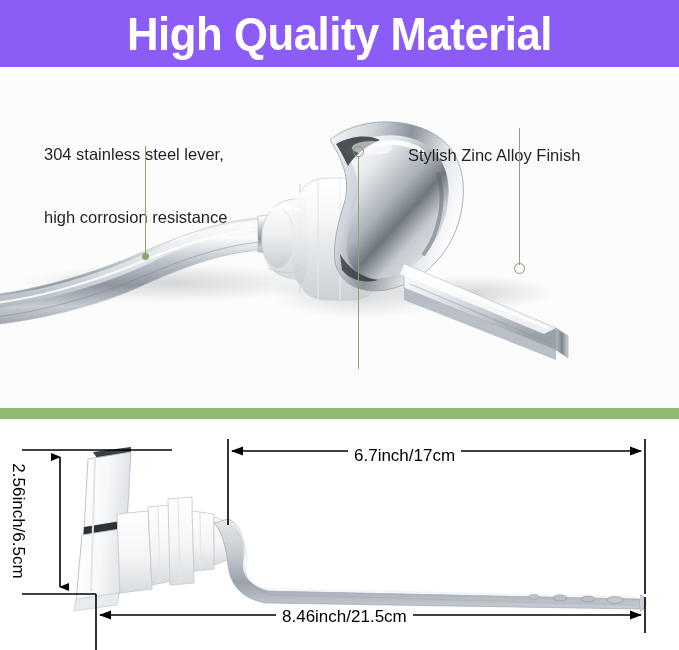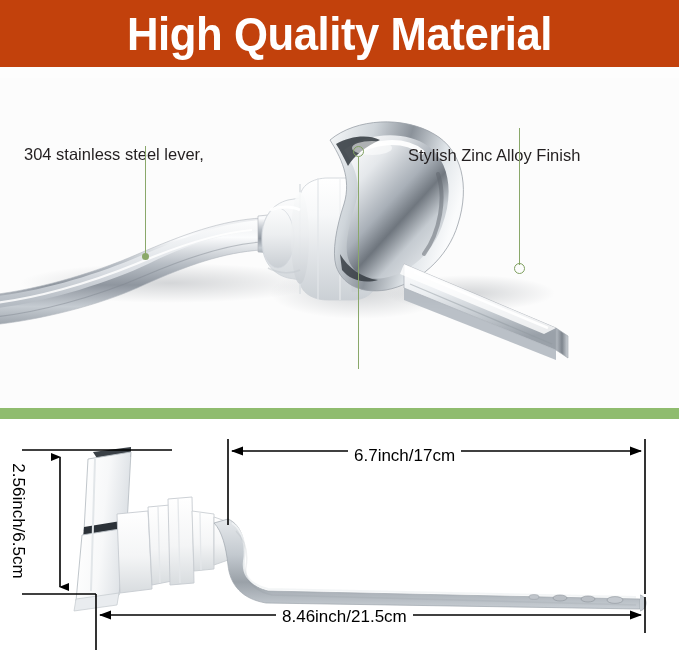--- a/index.html
+++ b/index.html
@@ -13,21 +13,21 @@
     position: relative;
     width: 679px; height: 650px;
     background: #fdfdfd;
     overflow: hidden;
   }
 
   
   .banner {
     position: absolute; left: 0; top: 0;
     width: 679px; height: 67px;
-    background: #c2410c;
+    background: #8b5cf6;
     display: flex; align-items: center; justify-content: center;
   }
   .banner-title {
     color: #ffffff;
     font-family: "Liberation Sans Narrow", "Liberation Sans", sans-serif;
     font-size: 47px;
     font-weight: bold;
     letter-spacing: -0.5px;
     transform: scaleX(0.93);
     white-space: nowrap;
@@ -40,21 +40,21 @@
     background: #fcfcfc;
   }
 
   .callout-text {
     position: absolute;
     color: #231f20;
     font-size: 16.5px;
     line-height: 21px;
     white-space: pre;
   }
-  #callout-left-text  { left: 24px;  top: 24px; }
+  #callout-left-text  { left: 44px;  top: 24px; }
   #callout-right-text { left: 408px; top: 25px; }
   #callout-bottom-text{ left: 18px;  top: 296px; font-size: 16.5px; }
 
   .leader {
     position: absolute;
     background: #8aa86a;
     width: 1.4px;
   }
   .ring {
     position: absolute;
@@ -230,20 +230,21 @@
       <path d="M404,186 L556,250 L556,272 L404,210 Z" fill="url(#handleBlade)" stroke="#a7aeb5" stroke-width="0.7"></path>
       <path d="M404,186 L556,250 L544,256 L400,196 Z" fill="#ffffff" opacity="0.8"></path>
       <path d="M556,250 L568,258 L568,280 L556,272 Z" fill="url(#handleEdge)" stroke="#9aa1a8" stroke-width="0.6"></path>
       <path d="M404,210 L556,272 L556,282 L404,222 Z" fill="#aeb5bd" opacity="0.85"></path>
       <path d="M414,194 L548,250" stroke="#ffffff" stroke-width="2.6" opacity="0.9" fill="none"></path>
       <path d="M410,206 L552,266" stroke="#8f969e" stroke-width="1.2" opacity="0.45" fill="none"></path>
     </svg>
 
     <div class="callout-text" id="callout-left-text">
       <div>304 stainless steel lever,</div>
+      <div>high corrosion resistance</div>
     </div>
     <div class="leader" style="left:145px; top:68px; height:110px;"></div>
     <div class="dot" style="left:142px; top:175px;"></div>
 
     <div class="callout-text" id="callout-right-text">
       <div>Stylish Zinc Alloy Finish</div>
     </div>
     <div class="leader" style="left:519px; top:50px; height:137px;"></div>
     <div class="ring" style="left:514px; top:185px;"></div>
 

